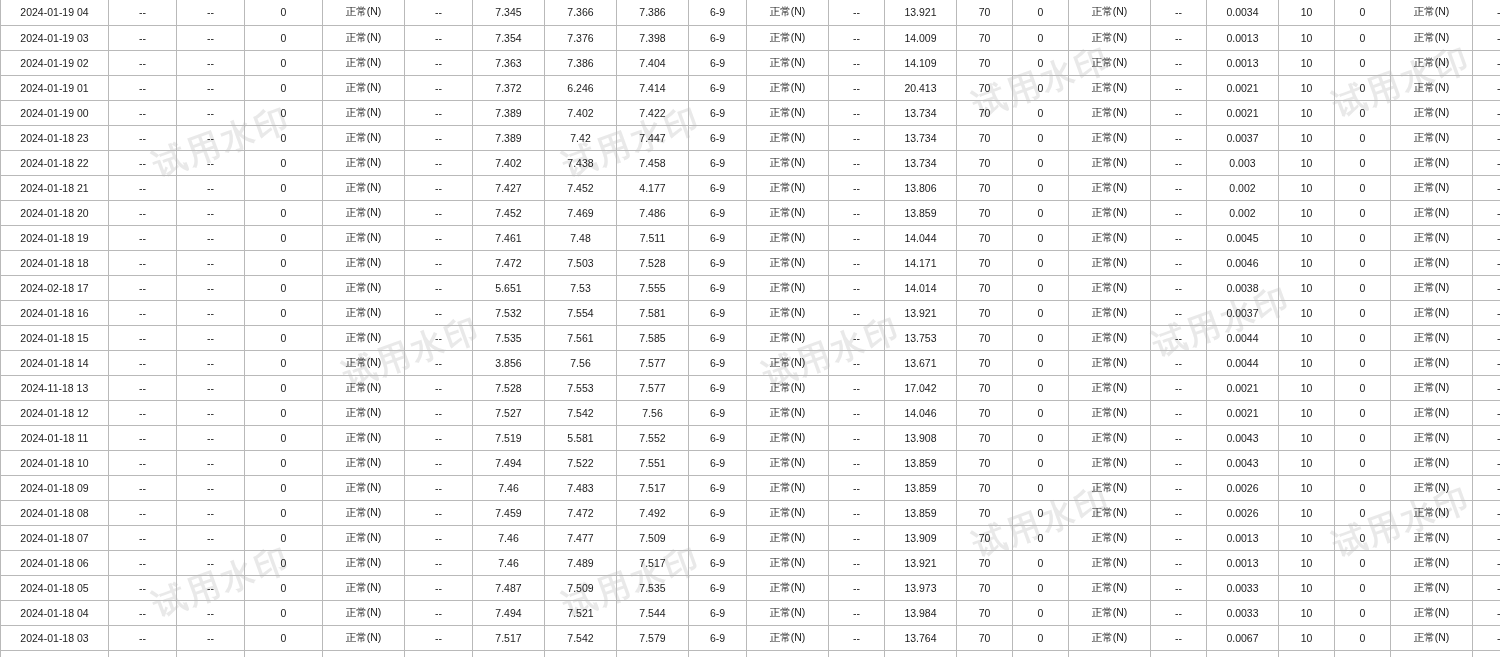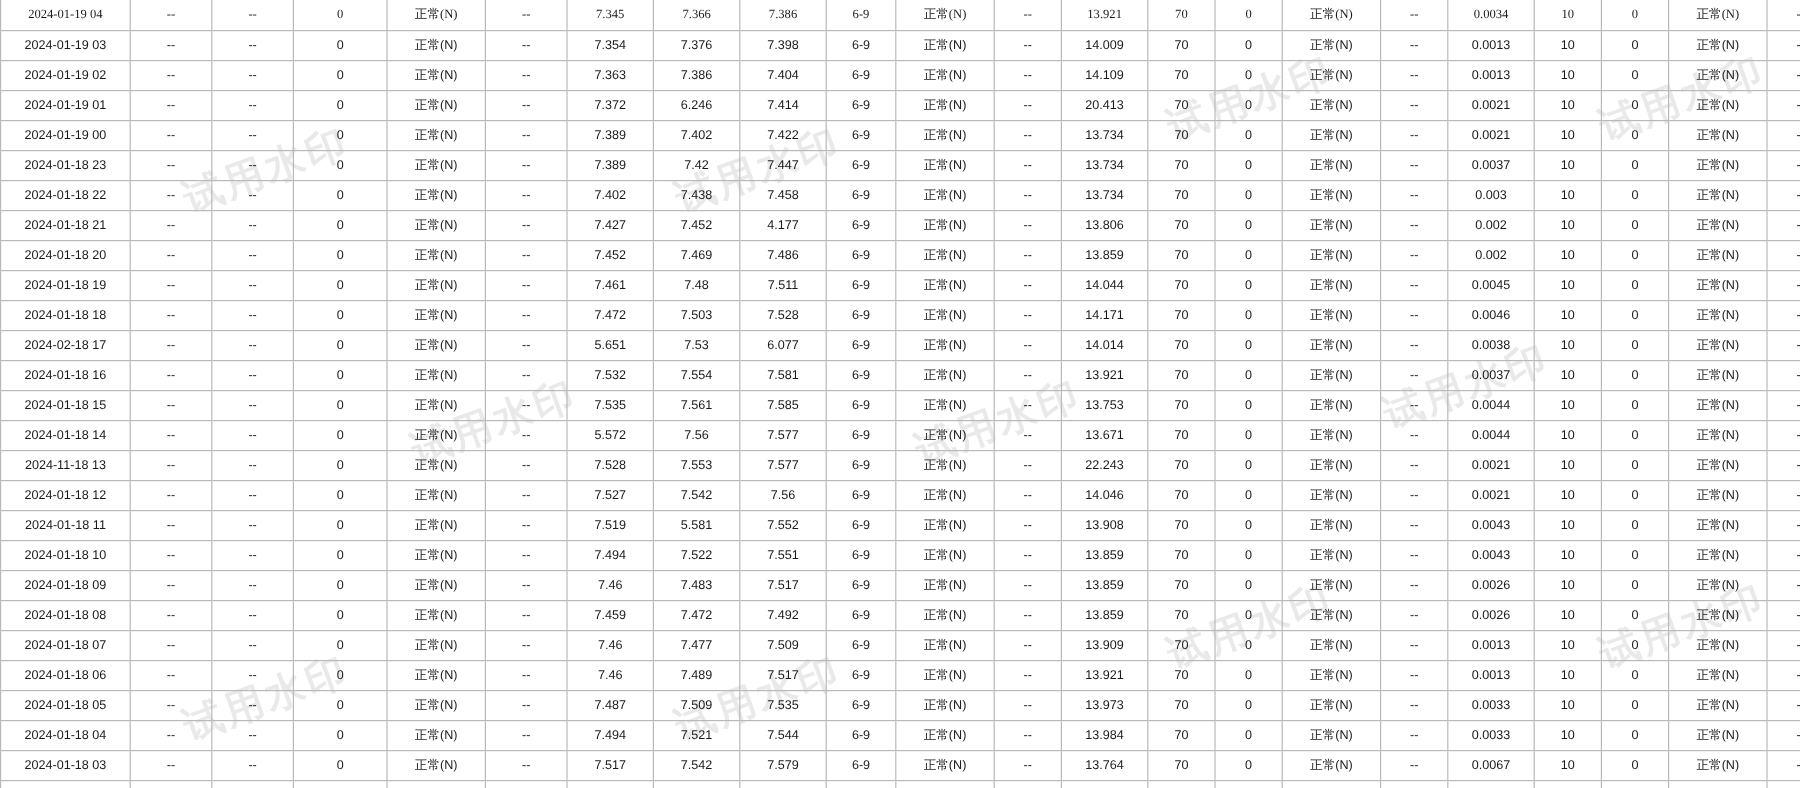--- a/index.html
+++ b/index.html
@@ -35,21 +35,20 @@
     color: #1a1a1a;
     text-align: center;
     vertical-align: middle;
     padding: 0 1px;
     white-space: nowrap;
     overflow: hidden;
     background: transparent;
   }
   table.data-table tr:first-child td {
     border-top: none;
-    font-family: Liberation Serif, serif;
   }
   td.c-time { text-align: left; padding-left: 9px; }
   
   col.w-time   { width: 108px; }
   col.w-s      { width: 68px; }
   col.w-m      { width: 78px; }
   col.w-state  { width: 82px; }
   col.w-num    { width: 72px; }
   col.w-range  { width: 58px; }
   col.w-small  { width: 56px; }
@@ -384,21 +383,21 @@
         </tr>
         <tr>
           <td class="c-time">2024-02-18 17</td>
           <td>--</td>
           <td>--</td>
           <td>0</td>
           <td>正常(N)</td>
           <td>--</td>
           <td>5.651</td>
           <td>7.53</td>
-          <td>6.077</td>
+          <td>7.555</td>
           <td>6-9</td>
           <td>正常(N)</td>
           <td>--</td>
           <td>14.014</td>
           <td>70</td>
           <td>0</td>
           <td>正常(N)</td>
           <td>--</td>
           <td>0.0038</td>
           <td>10</td>
@@ -454,21 +453,21 @@
           <td>正常(N)</td>
           <td>--</td>
         </tr>
         <tr>
           <td class="c-time">2024-01-18 14</td>
           <td>--</td>
           <td>--</td>
           <td>0</td>
           <td>正常(N)</td>
           <td>--</td>
-          <td>5.572</td>
+          <td>3.856</td>
           <td>7.56</td>
           <td>7.577</td>
           <td>6-9</td>
           <td>正常(N)</td>
           <td>--</td>
           <td>13.671</td>
           <td>70</td>
           <td>0</td>
           <td>正常(N)</td>
           <td>--</td>
@@ -484,21 +483,21 @@
           <td>--</td>
           <td>0</td>
           <td>正常(N)</td>
           <td>--</td>
           <td>7.528</td>
           <td>7.553</td>
           <td>7.577</td>
           <td>6-9</td>
           <td>正常(N)</td>
           <td>--</td>
-          <td>22.243</td>
+          <td>17.042</td>
           <td>70</td>
           <td>0</td>
           <td>正常(N)</td>
           <td>--</td>
           <td>0.0021</td>
           <td>10</td>
           <td>0</td>
           <td>正常(N)</td>
           <td>--</td>
         </tr>

